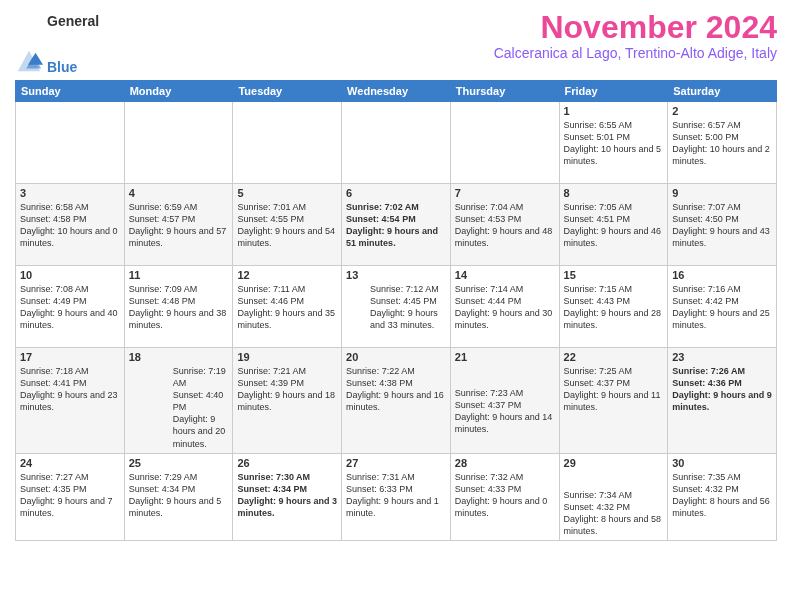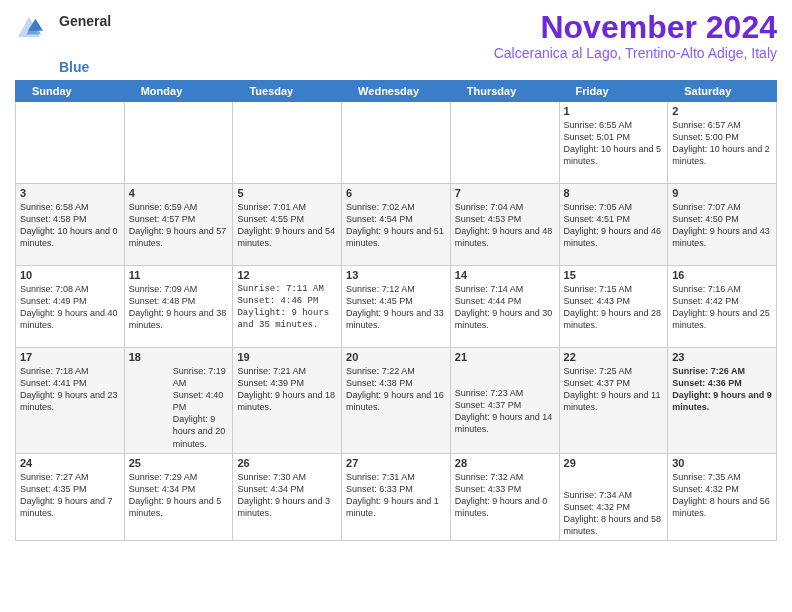--- a/index.html
+++ b/index.html
@@ -15,22 +15,22 @@
       padding: 10px 15px 5px 15px;
     }
     .header-row {
       display: flex;
       align-items: flex-start;
       justify-content: space-between;
       margin-bottom: 4px;
     }
     .logo {
       display: flex;
-      align-items: flex-start;
-      gap: 16px;
+      align-items: flex-end;
+      gap: 4px;
       margin-top: 4px;
     }
     .logo-text {
       display: flex;
       flex-direction: column;
       line-height: 1.1;
     }
     .logo-general {
       font-size: 14px;
       font-weight: bold;
@@ -45,39 +45,39 @@
     .logo-icon {
       width: 28px;
       height: 28px;
     }
     .title-section {
       text-align: right;
     }
     .month-title {
       font-size: 32px;
       font-weight: bold;
-      color: #6d28d9;
+      color: #ec4899;
       line-height: 1.1;
     }
     .location-title {
       font-size: 14px;
       color: #8b5cf6;
       font-weight: normal;
     }
     table {
       width: 100%;
       border-collapse: collapse;
       table-layout: fixed;
     }
     th {
       background-color: #3a7dc9;
       color: white;
       font-size: 11px;
       font-weight: bold;
-      padding: 4px 16px;
+      padding: 4px 5px;
       text-align: left;
       border: 1px solid #3a7dc9;
     }
     td {
       border: 1px solid #ccc;
       vertical-align: top;
       padding: 3px 4px;
       font-size: 9.5px;
       color: #333;
       height: 82px;
@@ -176,21 +176,21 @@
 Daylight: 9 hours and 57 minutes.</div>
           </td>
           <td>
             <span class="day-num">5</span>
             <div class="day-info" style="white-space: pre-line;">Sunrise: 7:01 AM
 Sunset: 4:55 PM
 Daylight: 9 hours and 54 minutes.</div>
           </td>
           <td>
             <span class="day-num">6</span>
-            <div class="day-info" style="white-space: pre-line;">Sunrise: 7:02 AM
+            <div class="day-info" style="white-space: pre-line; font-weight: bold;">Sunrise: 7:02 AM
 Sunset: 4:54 PM
 Daylight: 9 hours and 51 minutes.</div>
           </td>
           <td>
             <span class="day-num">7</span>
             <div class="day-info" style="white-space: pre-line;">Sunrise: 7:04 AM
 Sunset: 4:53 PM
 Daylight: 9 hours and 48 minutes.</div>
           </td>
           <td>
@@ -214,27 +214,27 @@
 Daylight: 9 hours and 40 minutes.</div>
           </td>
           <td>
             <span class="day-num">11</span>
             <div class="day-info" style="white-space: pre-line;">Sunrise: 7:09 AM
 Sunset: 4:48 PM
 Daylight: 9 hours and 38 minutes.</div>
           </td>
           <td>
             <span class="day-num">12</span>
-            <div class="day-info" style="white-space: pre-line; font-family: Liberation Mono, monospace;">Sunrise: 7:11 AM
+            <div class="day-info" style="white-space: pre-line;">Sunrise: 7:11 AM
 Sunset: 4:46 PM
 Daylight: 9 hours and 35 minutes.</div>
           </td>
           <td>
             <span class="day-num">13</span>
-            <div class="day-info" style="white-space: pre-line;">Sunrise: 7:12 AM
+            <div class="day-info" style="white-space: pre-line; margin-left: 24px;">Sunrise: 7:12 AM
 Sunset: 4:45 PM
 Daylight: 9 hours and 33 minutes.</div>
           </td>
           <td>
             <span class="day-num">14</span>
             <div class="day-info" style="white-space: pre-line;">Sunrise: 7:14 AM
 Sunset: 4:44 PM
 Daylight: 9 hours and 30 minutes.</div>
           </td>
           <td>
@@ -302,21 +302,21 @@
 Daylight: 9 hours and 7 minutes.</div>
           </td>
           <td>
             <span class="day-num">25</span>
             <div class="day-info" style="white-space: pre-line;">Sunrise: 7:29 AM
 Sunset: 4:34 PM
 Daylight: 9 hours and 5 minutes.</div>
           </td>
           <td>
             <span class="day-num">26</span>
-            <div class="day-info" style="white-space: pre-line;">Sunrise: 7:30 AM
+            <div class="day-info" style="white-space: pre-line; font-weight: bold;">Sunrise: 7:30 AM
 Sunset: 4:34 PM
 Daylight: 9 hours and 3 minutes.</div>
           </td>
           <td>
             <span class="day-num">27</span>
             <div class="day-info" style="white-space: pre-line;">Sunrise: 7:31 AM
 Sunset: 6:33 PM
 Daylight: 9 hours and 1 minute.</div>
           </td>
           <td>

